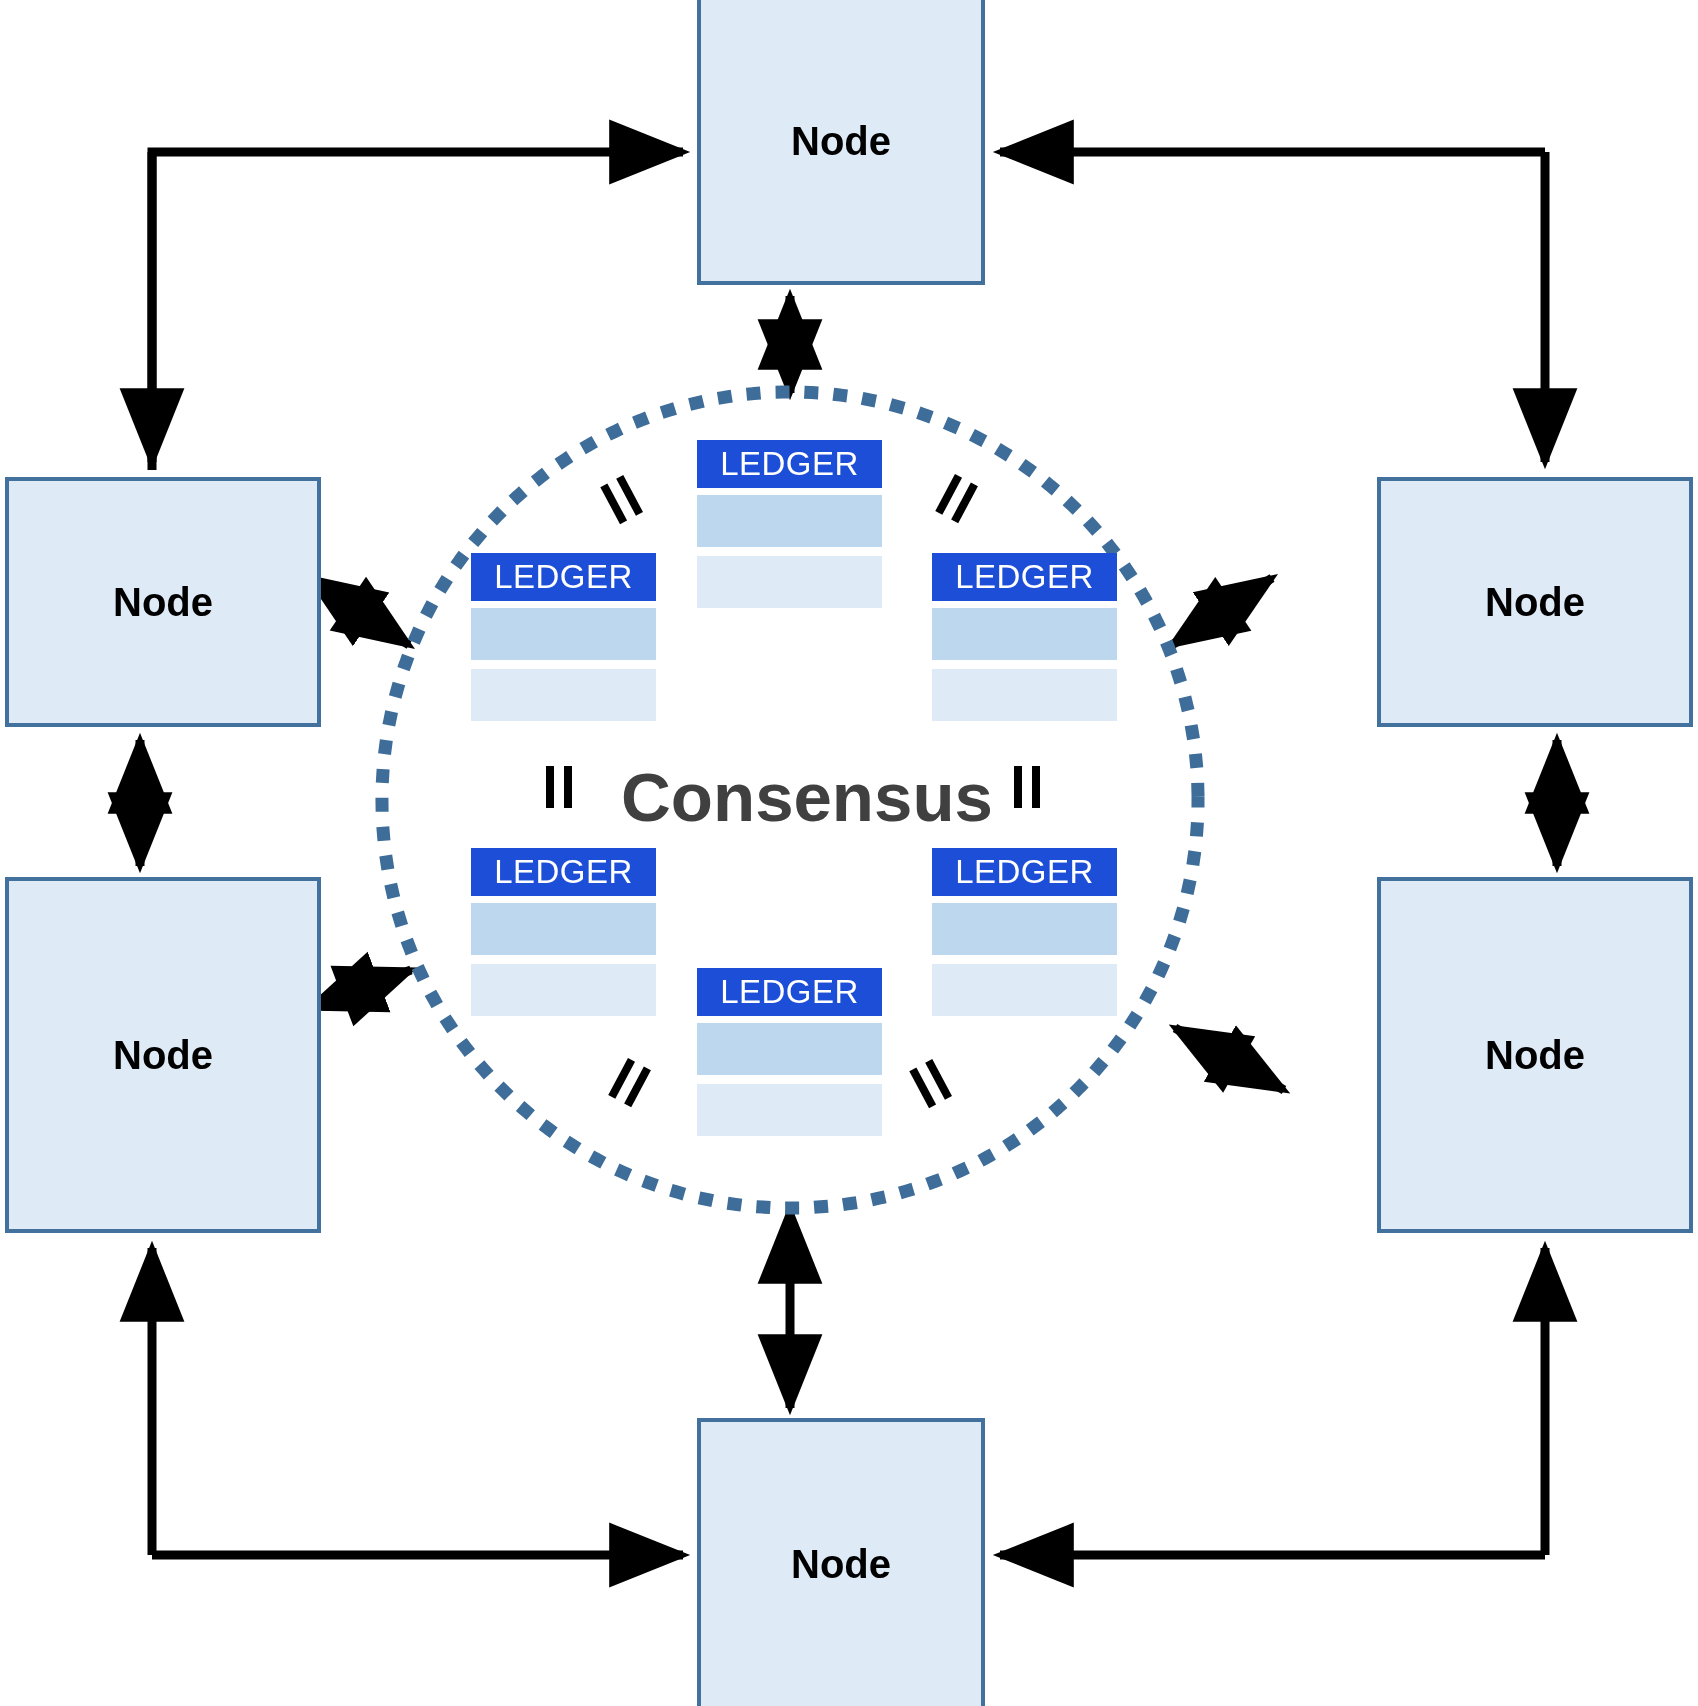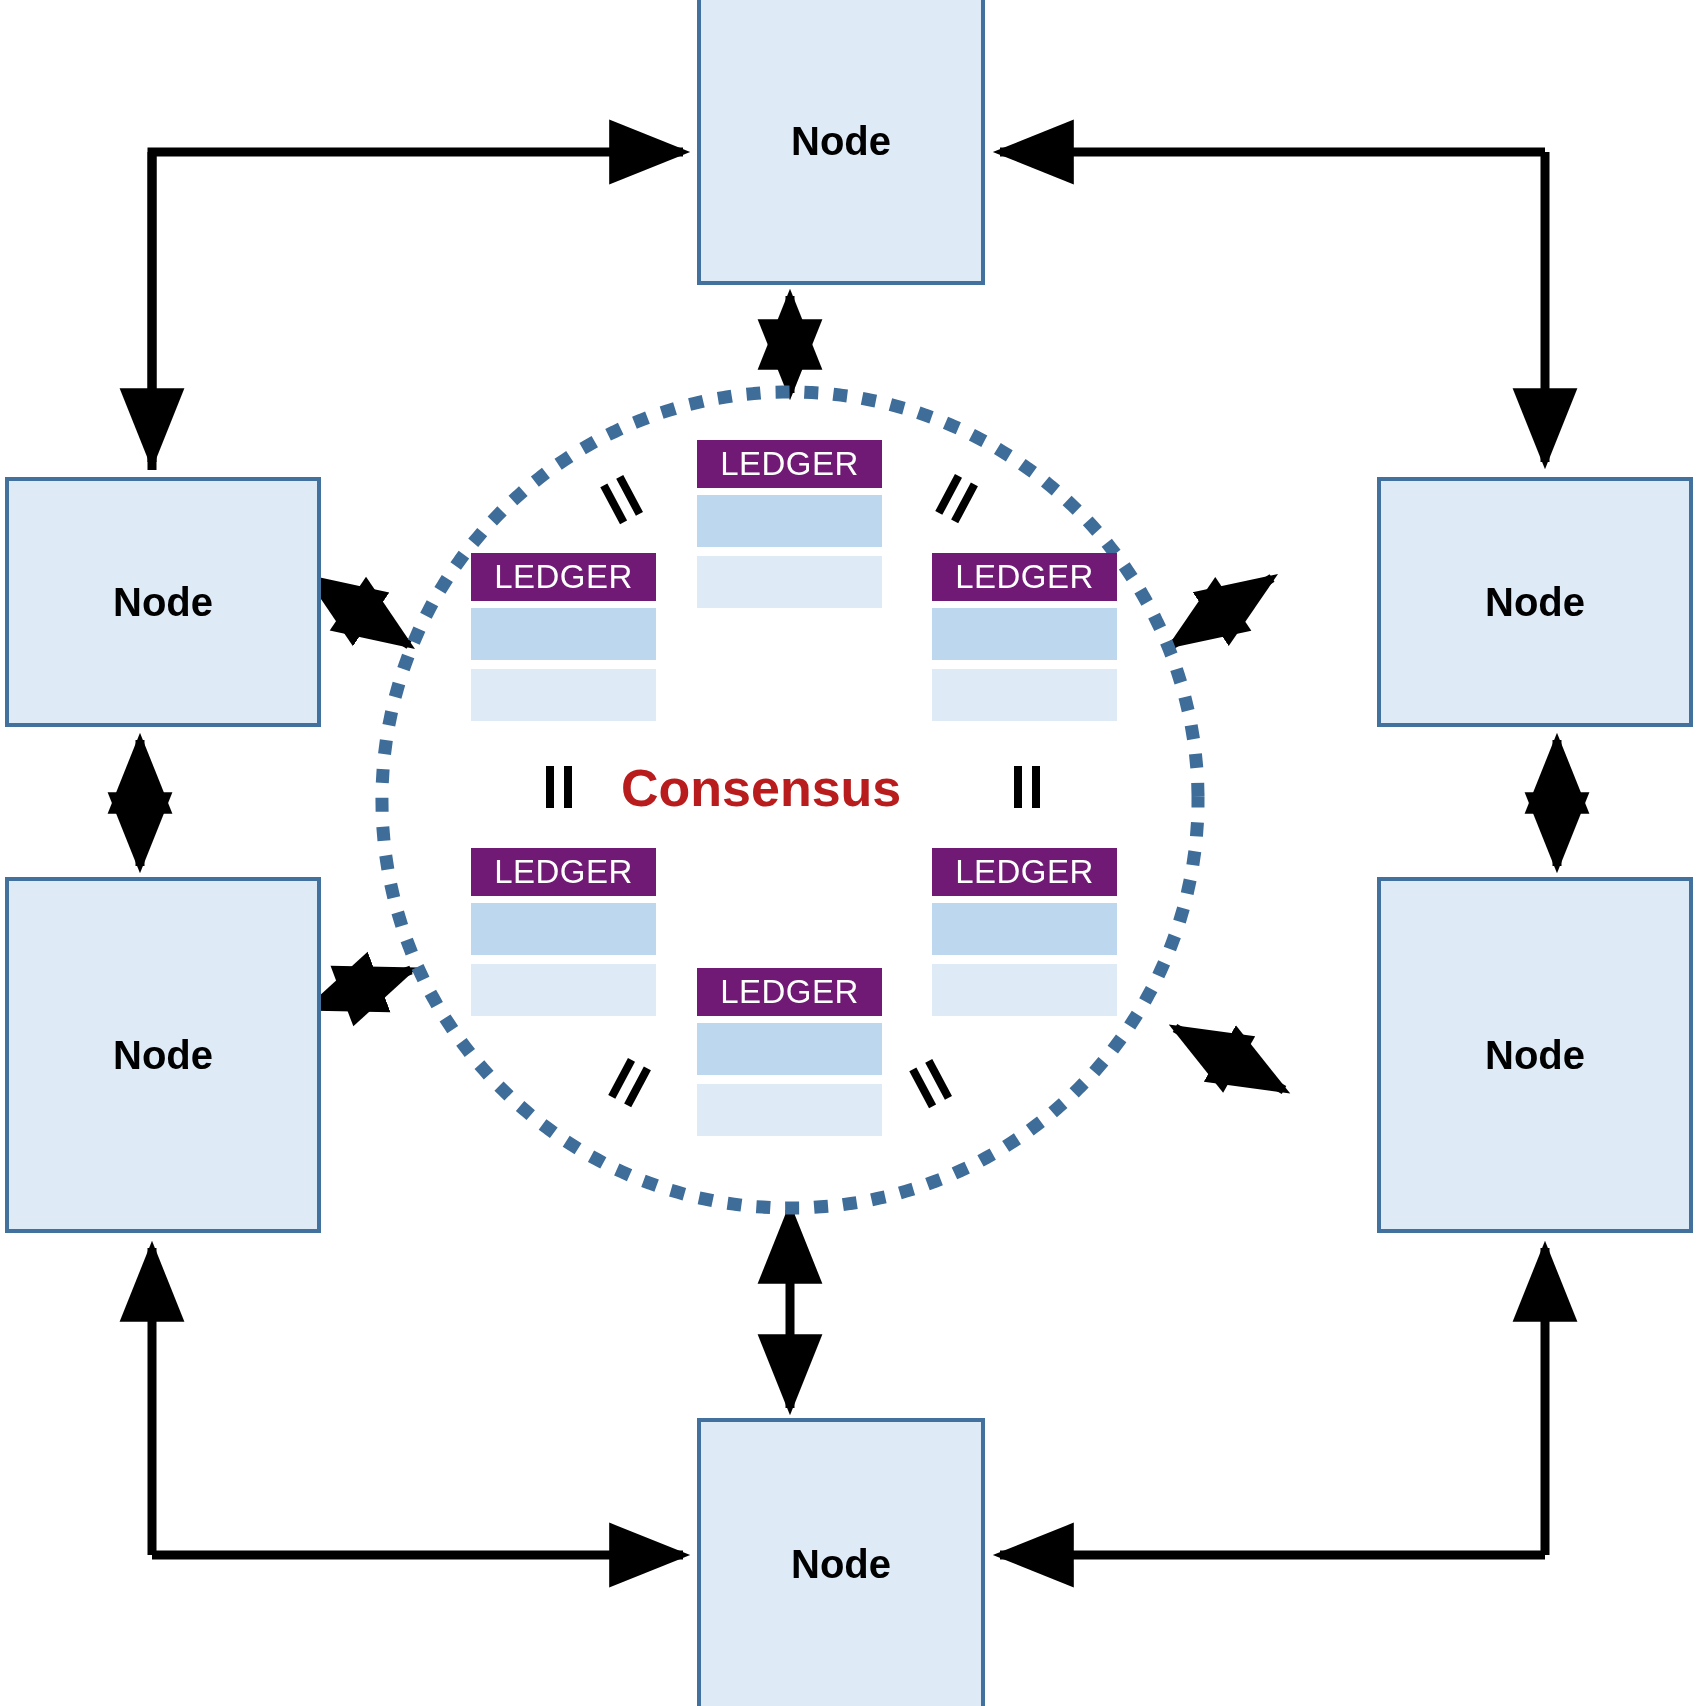--- a/index.html
+++ b/index.html
@@ -19,21 +19,21 @@
     font-weight:700;
     color:#000000;
     font-family:"Liberation Sans",sans-serif;
     letter-spacing:0px;
     line-height:1;
   }
 
   
   .ledger{position:absolute;width:185px;}
   .ledger .lhead{
-    background:#701a75;
+    background:#1d4ed8;
     height:48px;
     display:flex;align-items:center;justify-content:center;
     color:#FFFFFF;
     font-size:33px;
     font-weight:400;
     letter-spacing:0.5px;
     font-family:"Liberation Sans",sans-serif;
   }
   .ledger .lrow1{background:#BDD7EE;height:52px;margin-top:7px;}
   .ledger .lrow2{background:#DEEAF6;height:52px;margin-top:9px;}
@@ -44,23 +44,23 @@
     position:absolute;
     width:8px;height:42px;
     background:#000000;
     top:0;
   }
   .eqmark i.b1{left:8px;}
   .eqmark i.b2{left:26px;}
 
   .consensus{
     position:absolute;
-    font-size:52px;
+    font-size:69px;
     font-weight:700;
-    color:#b91c1c;
+    color:#404040;
     white-space:nowrap;
     font-family:"Liberation Sans",sans-serif;
   }
 
   svg.layer{position:absolute;left:0;top:0;width:1698px;height:1706px;
             pointer-events:none;}
 </style>
 </head>
 <body>
 

